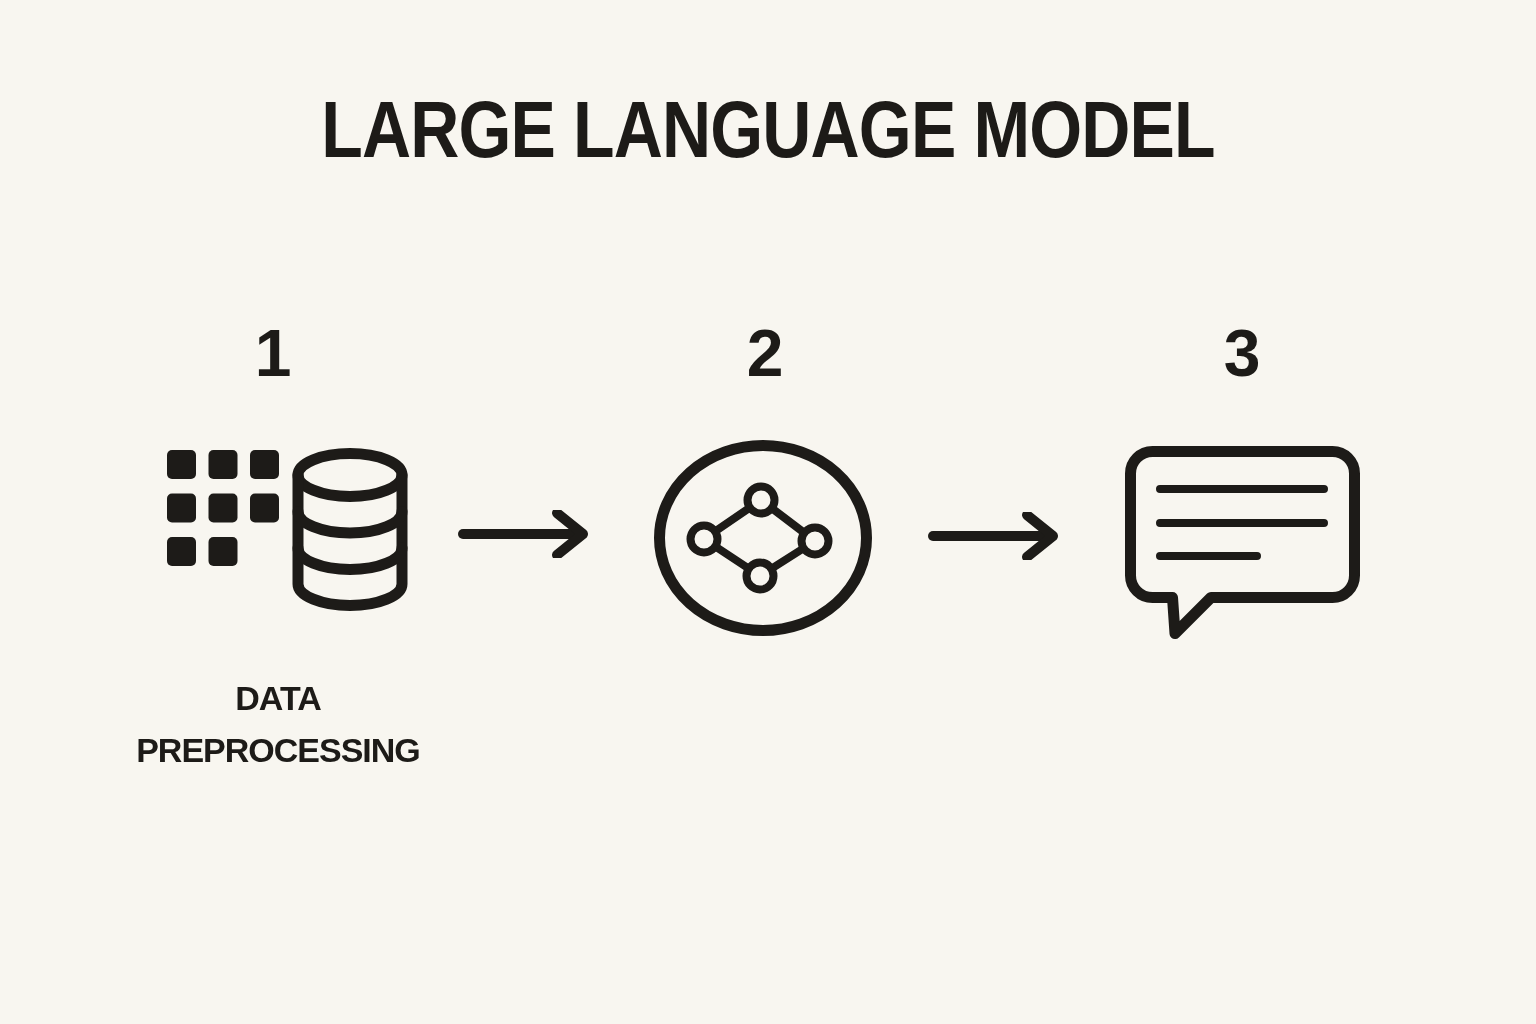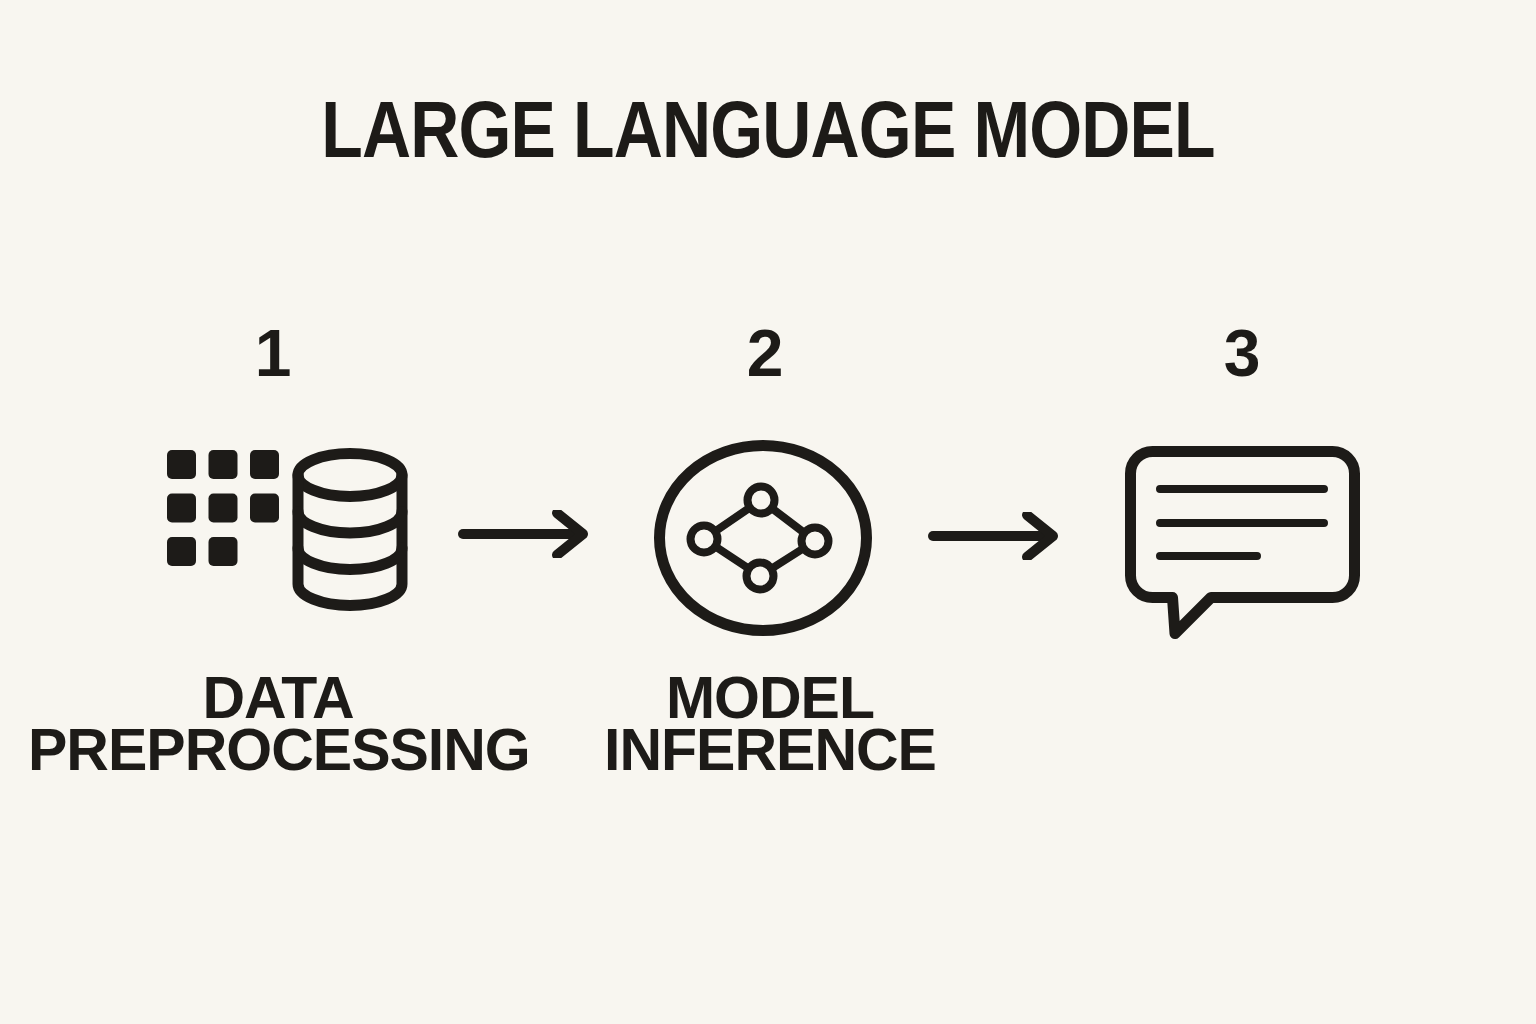--- a/index.html
+++ b/index.html
@@ -51,21 +51,21 @@
   .network-icon  { left: 654px;  top: 440px; width: 218px; height: 196px; }
   .bubble-icon   { left: 1125px; top: 446px; width: 240px; height: 193px; }
   .arrow { position: absolute; width: 130px; height: 48px; }
   .arrow.a1 { left: 458px; top: 510px; }
   .arrow.a2 { left: 928px; top: 512px; }
   .step-label {
     position: absolute;
     top: 672px;
     width: 500px;
     text-align: center;
-    font-size: 59px;
+    font-size: 34px;
     line-height: 52px;
     font-weight: 700;
     letter-spacing: -1px;
     white-space: pre-line;
   }
   .step-label.l1 { left: 28px; }
   .step-label.l2 { left: 520px; }
   .step-label.l3 { left: 995px; }
 </style>
 </head>
@@ -124,16 +124,14 @@
     </g>
   </svg>
 
   <svg class="icon bubble-icon" viewBox="0 0 240 193" xmlns="http://www.w3.org/2000/svg">
     <path d="M86 151.5 H207.5 A22 22 0 0 0 229.5 129.5 V27.5 A22 22 0 0 0 207.5 5.5 H27.5 A22 22 0 0 0 5.5 27.5 V129.5 A22 22 0 0 0 27.5 151.5 H47.5 L50 187.5 Z" fill="none" stroke="var(--ink)" stroke-width="11" stroke-linejoin="round"></path>
     <path d="M35 43 H199 M35 77 H199 M35 110 H132" fill="none" stroke="var(--ink)" stroke-width="8" stroke-linecap="round"></path>
   </svg>
 
   <div class="step-label l1">DATA
 PREPROCESSING</div>
-  <div class="step-label l2">MODEL
-INFERENCE</div>
 
 </div>
 
 </body></html>

